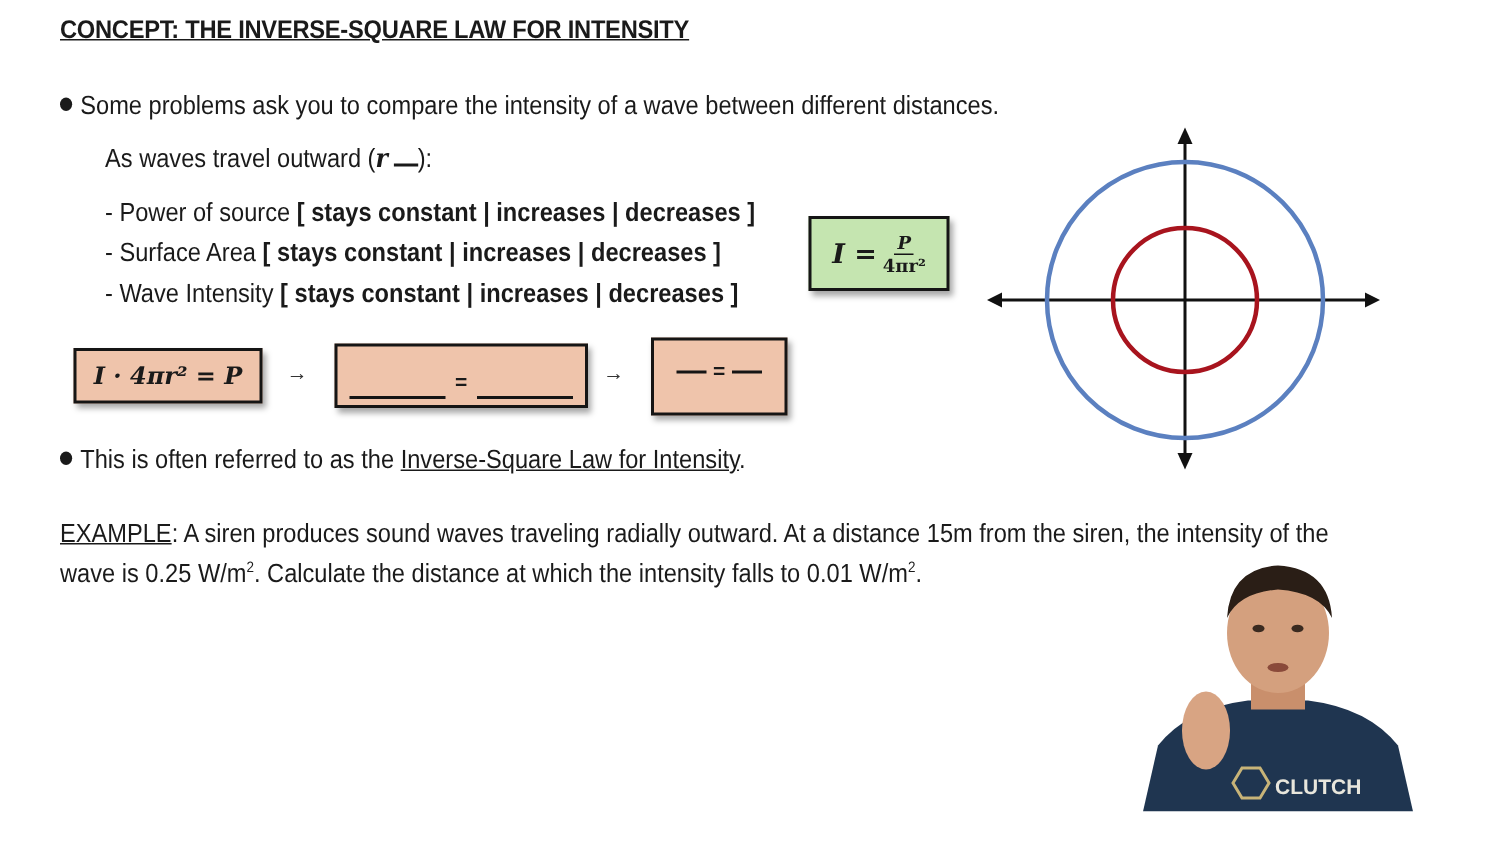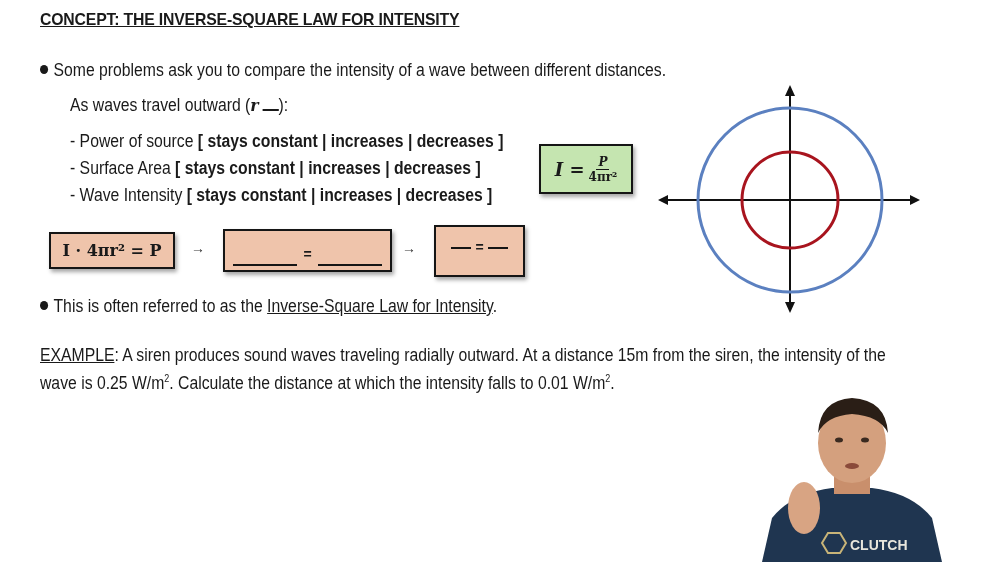--- a/index.html
+++ b/index.html
@@ -109,21 +109,21 @@
     sup { font-size: 10px; }
     .example {
       left: 40px; top: 344px;
       font-size: 17.5px;
       line-height: 23px;
       white-space: nowrap;
       transform: scaleX(0.9);
       transform-origin: left top;
     }
     .presenter {
-      left: 752px; top: 388px;
+      left: 752px; top: 367px;
       width: 200px; height: 174px;
     }
   </style>
 </head>
 <body>
 
 <div class="abs title">CONCEPT: THE INVERSE-SQUARE LAW FOR INTENSITY</div>
 
 <div class="abs line" style="left:40px; top:60px;">
   <span class="bullet-dot"></span><span>Some problems ask you to compare the intensity of a wave between different distances.</span>
@@ -144,21 +144,21 @@
 </div>
 
 <div class="box box-green box-formula" style="left:539px; top:144px; width:94px; height:50px;">
   <span style="font-style:italic; font-size:18px;">I =</span>
   <span class="frac">
     <span class="num">P</span>
     <span class="den">4πr²</span>
   </span>
 </div>
 
-<div class="box box-peach box-formula" style="left:49px; top:232px; width:126px; height:37px; ">
+<div class="box box-peach box-formula" style="left:49px; top:232px; width:126px; height:37px; font-style:italic;">
   <span>I · 4πr² = P</span>
 </div>
 
 <div class="abs arrow" style="left:191px; top:240px;">→</div>
 
 <div class="box box-peach" style="left:223px; top:229px; width:169px; height:43px;">
   <div style="display:flex; align-items:flex-end; margin-top:14px;">
     <span class="underline-blank" style="width:64px;"></span>
     <span class="eq-sign" style="position:relative; top:-4px;">=</span>
     <span class="underline-blank" style="width:64px;"></span>

